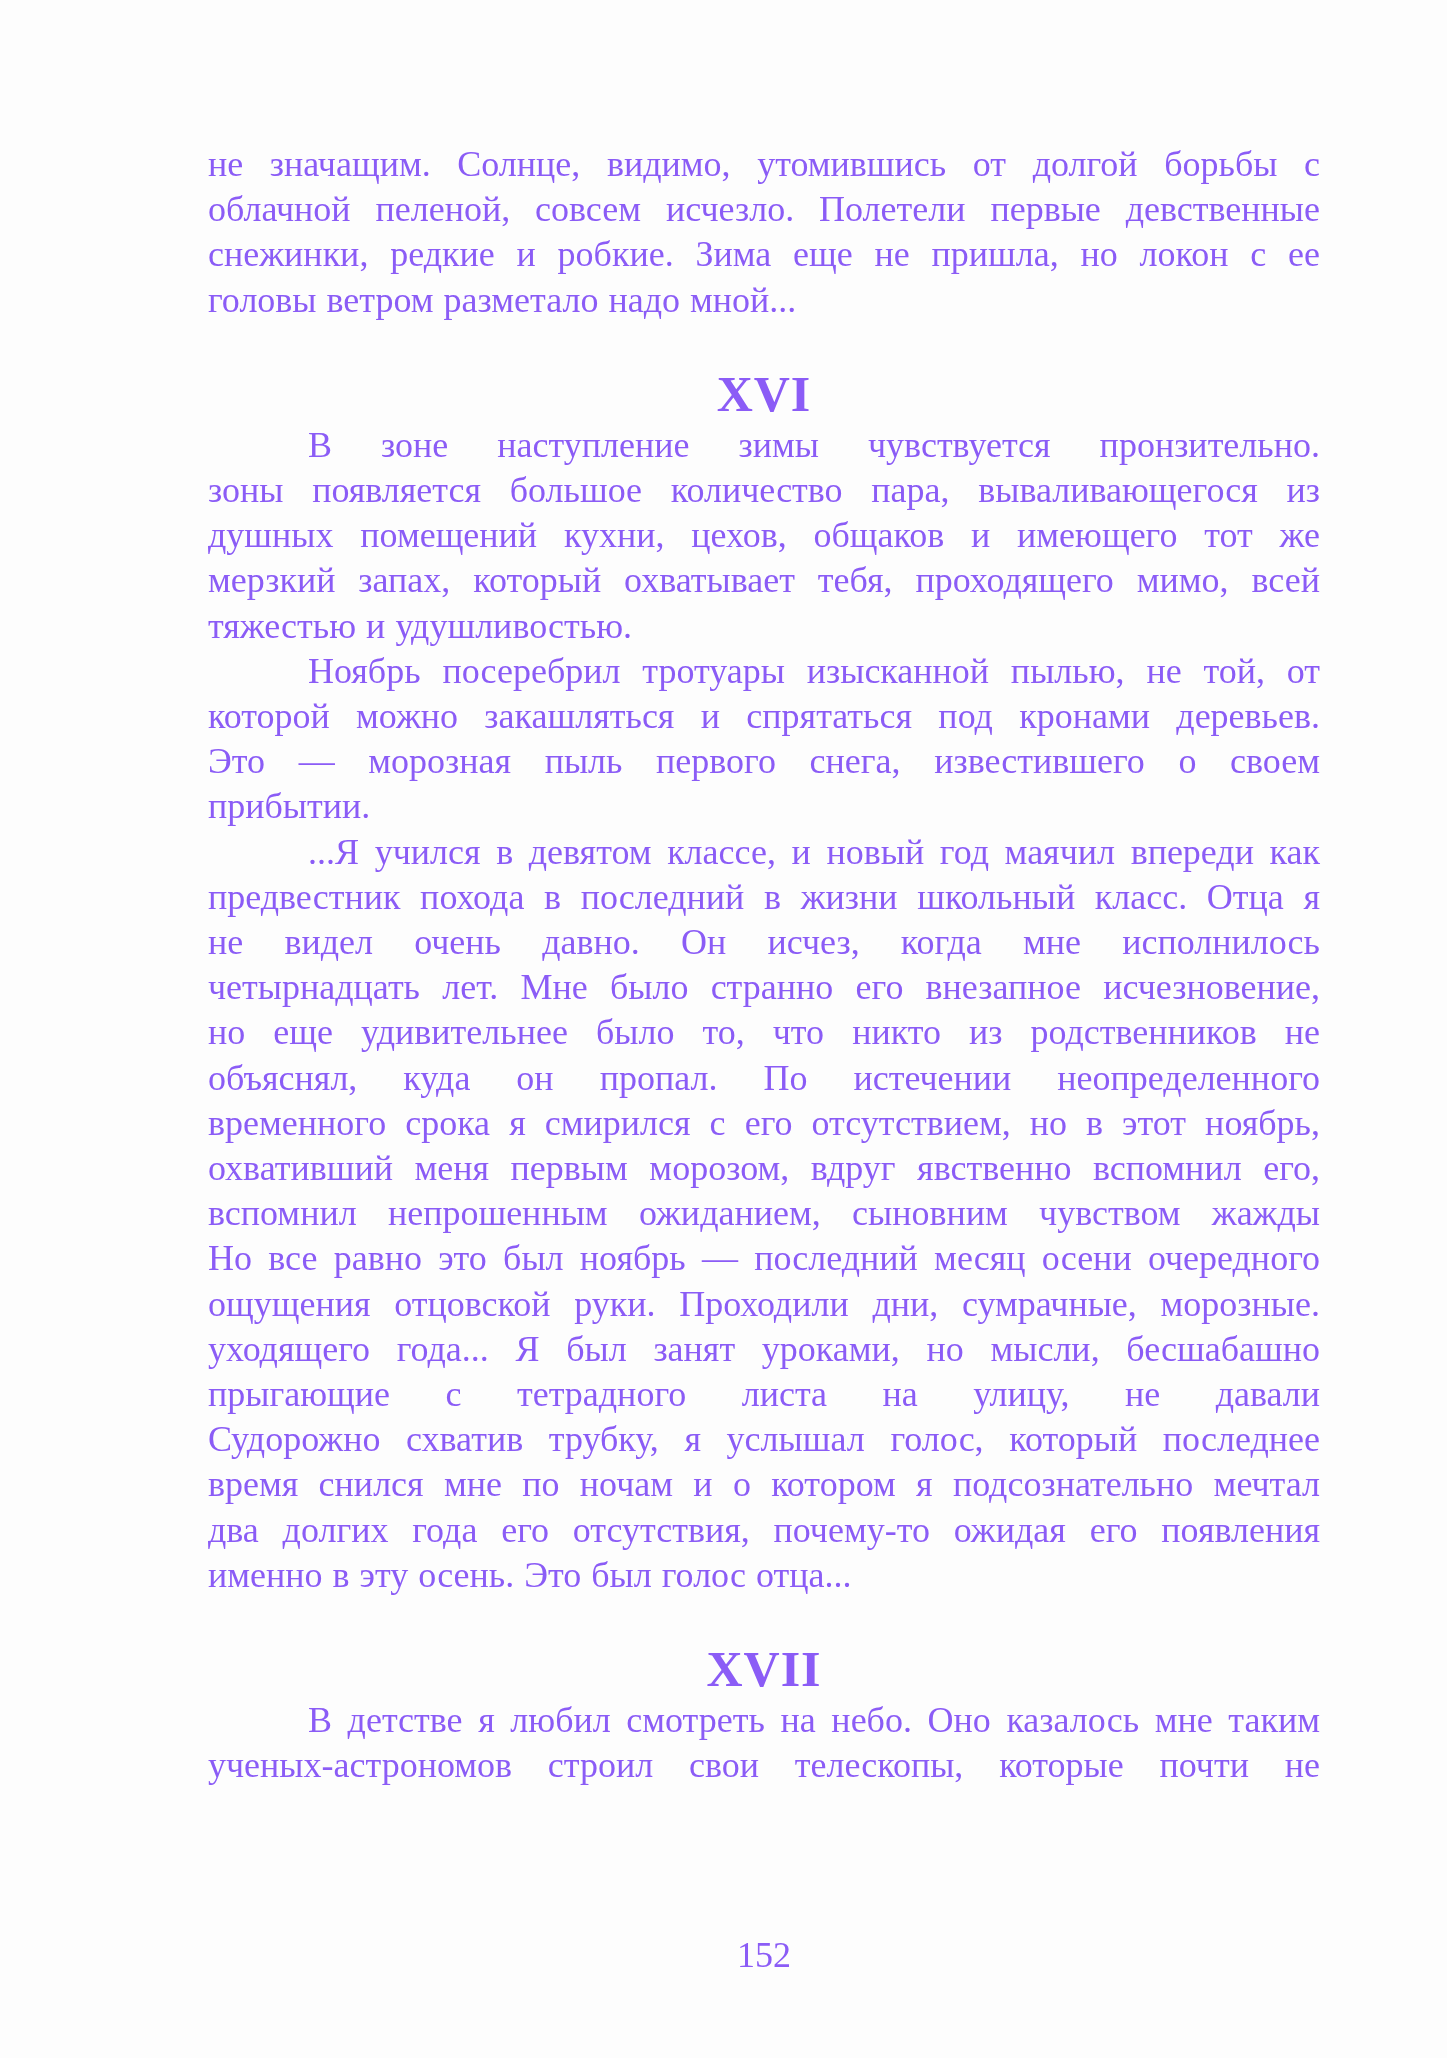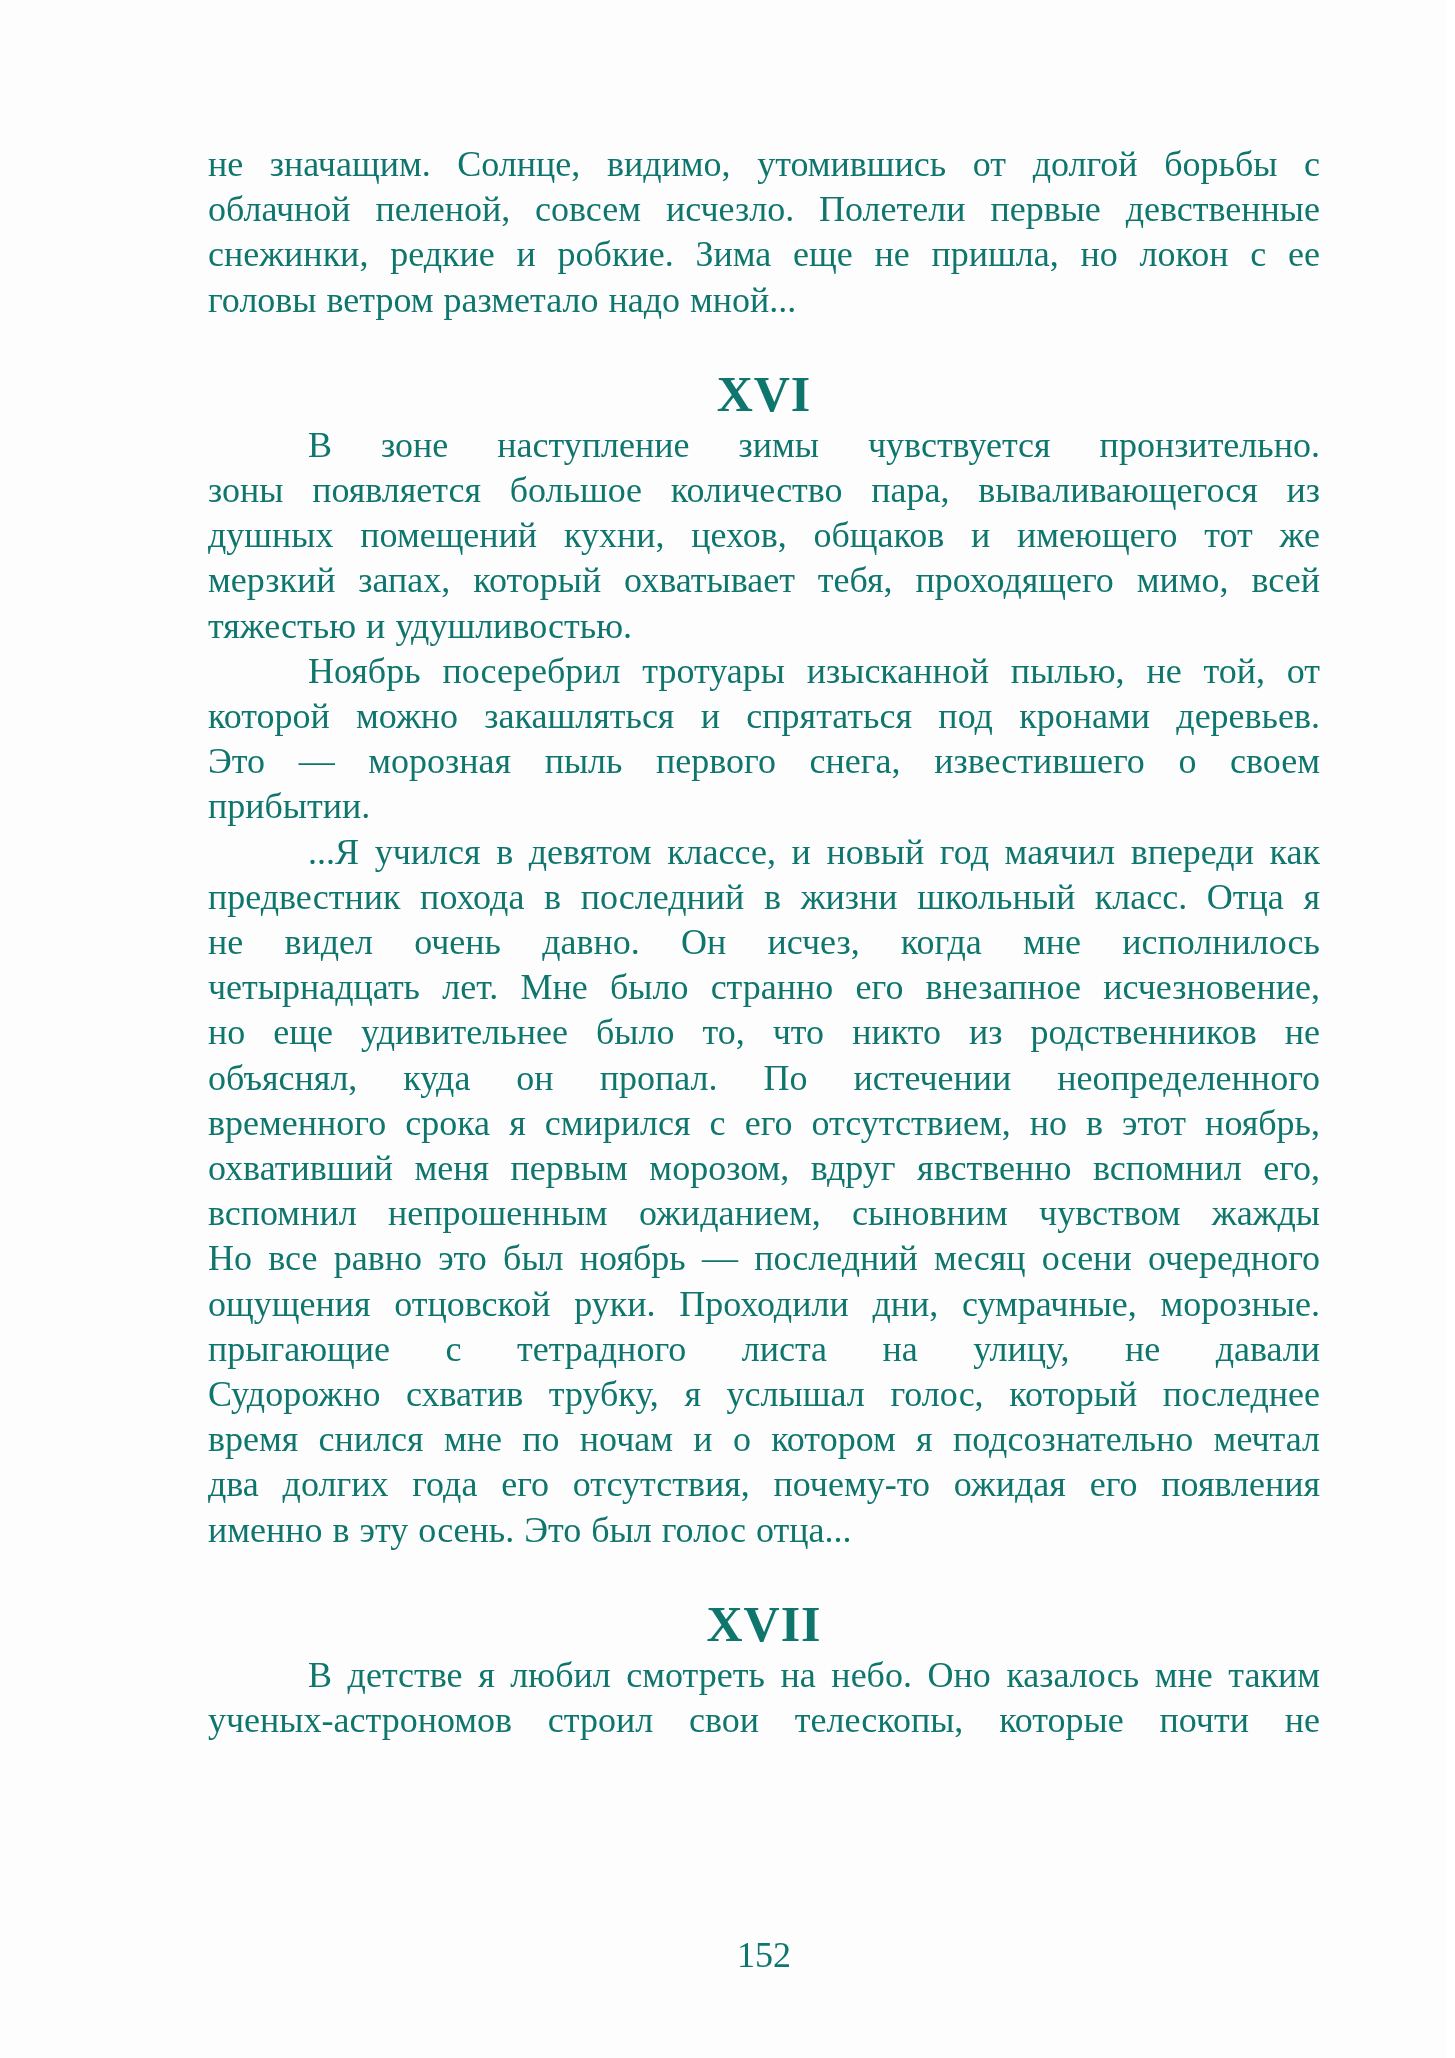--- a/index.html
+++ b/index.html
@@ -5,21 +5,21 @@
   html, body {
     margin: 0;
     padding: 0;
     background: #ffffff;
   }
   .page {
     position: relative;
     width: 1447px;
     height: 2058px;
     background: #fdfdfd;
-    color: #0f766e;
+    color: #8b5cf6;
     font-family: "Liberation Serif", "DejaVu Serif", serif;
     overflow: hidden;
   }
   .text-block {
     position: absolute;
     left: 208px;
     top: 142px;
     width: 1112px;
   }
   .line {
@@ -79,20 +79,21 @@
       <div class="line">предвестник похода в последний в жизни школьный класс. Отца я</div>
       <div class="line">не видел очень давно. Он исчез, когда мне исполнилось</div>
       <div class="line">четырнадцать лет. Мне было странно его внезапное исчезновение,</div>
       <div class="line">но еще удивительнее было то, что никто из родственников не</div>
       <div class="line">объяснял, куда он пропал. По истечении неопределенного</div>
       <div class="line">временного срока я смирился с его отсутствием, но в этот ноябрь,</div>
       <div class="line">охвативший меня первым морозом, вдруг явственно вспомнил его,</div>
       <div class="line">вспомнил непрошенным ожиданием, сыновним чувством жажды</div>
       <div class="line">Но все равно это был ноябрь — последний месяц осени очередного</div>
       <div class="line">ощущения отцовской руки. Проходили дни, сумрачные, морозные.</div>
+      <div class="line">уходящего года... Я был занят уроками, но мысли, бесшабашно</div>
       <div class="line">прыгающие с тетрадного листа на улицу, не давали</div>
       <div class="line">Судорожно схватив трубку, я услышал голос, который последнее</div>
       <div class="line">время снился мне по ночам и о котором я подсознательно мечтал</div>
       <div class="line">два долгих года его отсутствия, почему-то ожидая его появления</div>
       <div class="line end">именно в эту осень. Это был голос отца...</div>
       <div class="heading">XVII</div>
       <div class="line indent">В детстве я любил смотреть на небо. Оно казалось мне таким</div>
       <div class="line">ученых-астрономов строил свои телескопы, которые почти не</div>
     </div>
   <div class="page-number">152</div>

